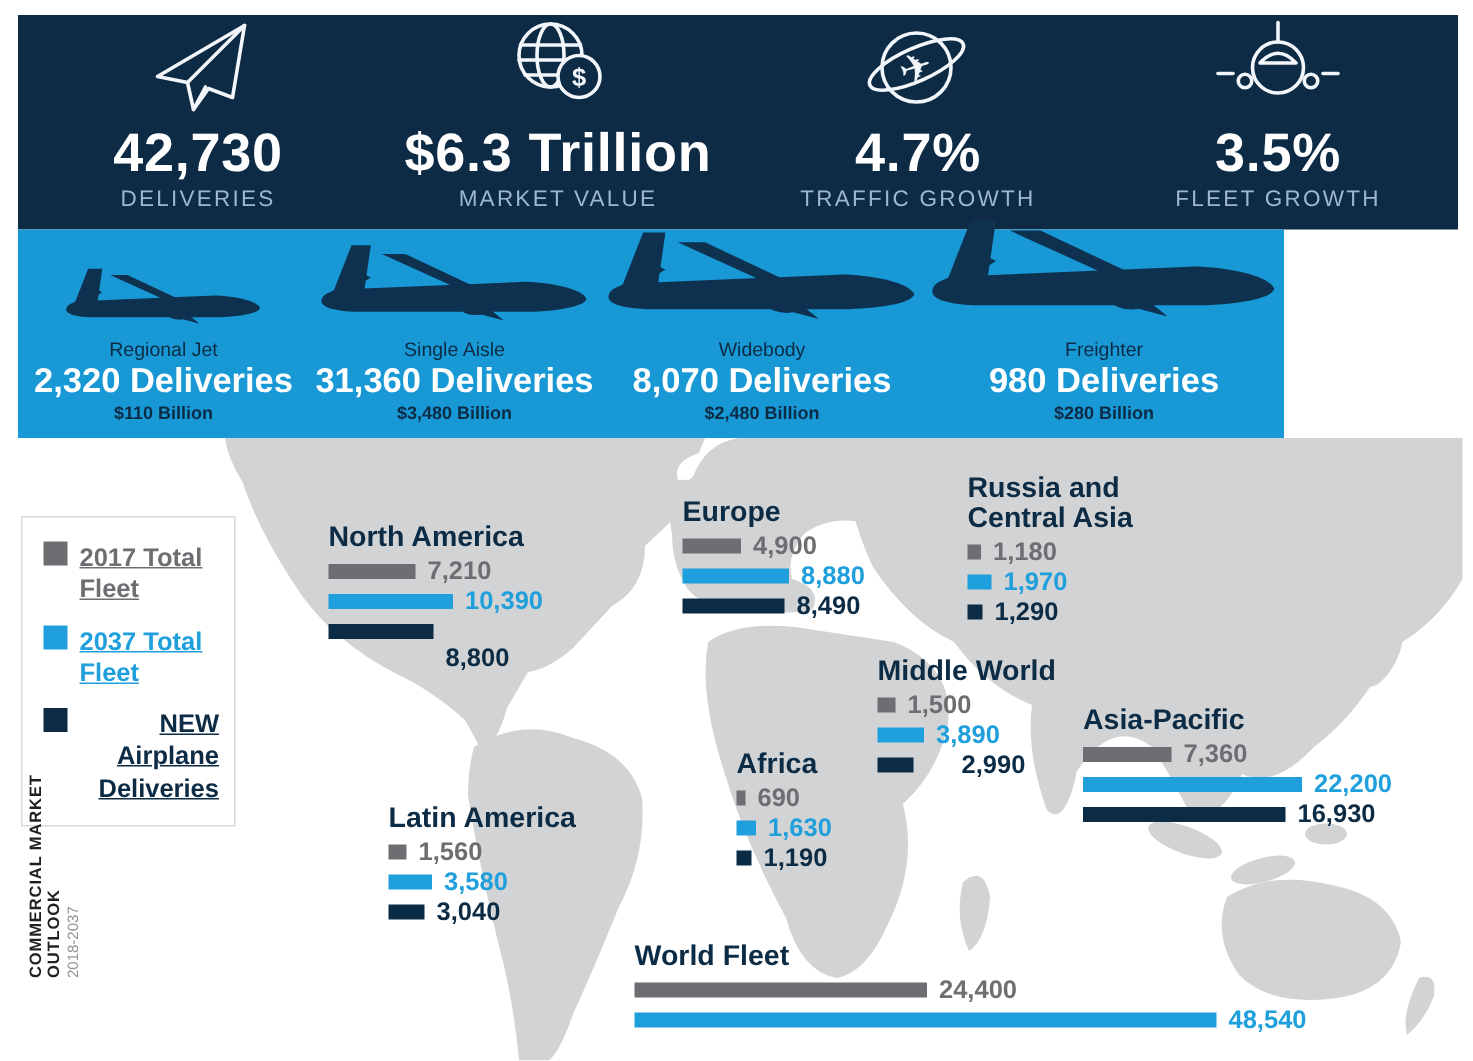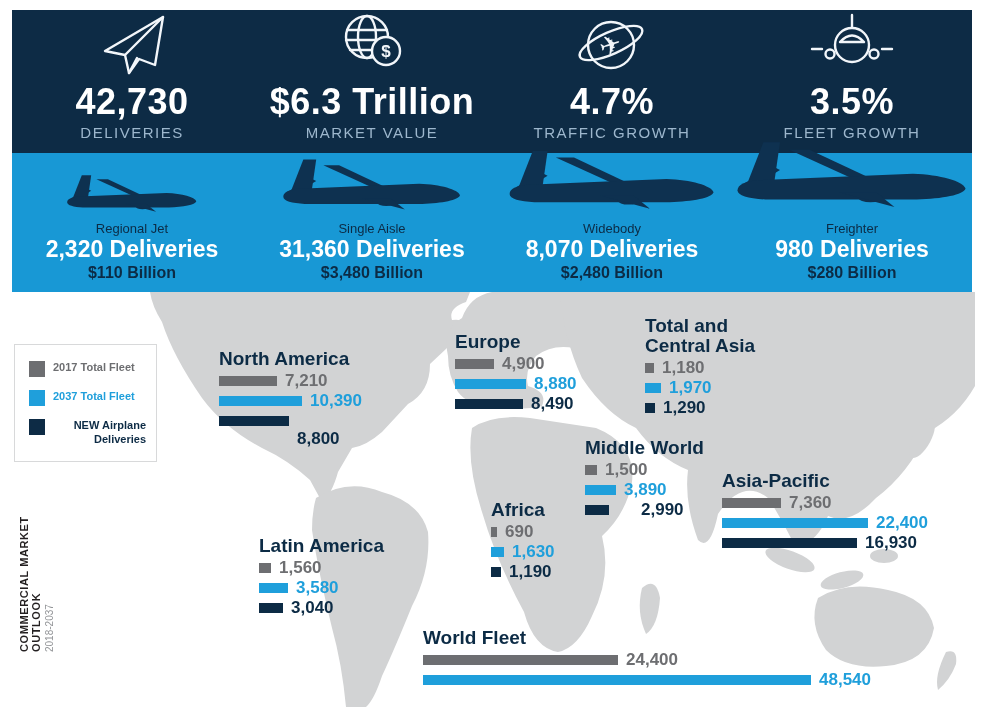--- a/index.html
+++ b/index.html
@@ -12,36 +12,36 @@
   
   .topbar { position:absolute; left:12px; top:10px; width:960px; height:143px;
             background:#0d2b45; z-index:3; display:flex; }
   .stat { width:240px; display:flex; flex-direction:column; align-items:center; justify-content:flex-end; padding-bottom:12px; }
   .stat-icon { height:78px; display:flex; align-items:center; justify-content:center; margin-bottom:2px; }
   .stat-icon svg { stroke:#f2f6fa; fill:none; stroke-width:2.4; stroke-linejoin:round; stroke-linecap:round; }
   .stat-value { font-size:36px; font-weight:800; color:#ffffff; letter-spacing:0.5px; line-height:1.05; }
   .stat-label { font-size:15px; font-weight:400; color:#9db7cd; letter-spacing:1.5px; margin-top:3px; }
 
   
-  .bluebar { position:absolute; left:12px; top:153px; width:960px; height:139px;
+  .bluebar { position:absolute; left:12px; top:153px; width:844px; height:139px;
              background:#1898d5; z-index:3; display:flex;justify-content:center; }
   .seg { width:240px; display:flex; flex-direction:column; align-items:center; justify-content:flex-end; padding-bottom:10px; }
   .plane-wrap { flex:1; display:flex; align-items:flex-end; justify-content:center; width:100%; padding-bottom:4px; }
   .plane-wrap svg { fill:#0e3150; display:block; }
   .seg-type { font-size:13px; color:#0c2b45; font-weight:400; }
   .seg-deliveries { font-size:23px; font-weight:800; color:#ffffff; line-height:1.2; }
-  .seg-value { font-size:16px; font-weight:700; color:#0c2b45; }
+  .seg-value { font-size:12px; font-weight:700; color:#0c2b45; }
 
   
   .legend { position:absolute; left:14px; top:344px; width:143px; background:#ffffff;
             border:1px solid #d8d9da; z-index:2; padding:16px 10px 14px 14px; }
   .legend-item { display:flex; margin-bottom:13px; }
   .legend-item:last-child { margin-bottom:0; }
   .swatch { width:16px; height:16px; flex:0 0 16px; margin-right:8px; margin-top:0; }
-  .legend-label { font-size:11px; font-weight:700; line-height:1.25; }
+  .legend-label { font-size:17px; font-weight:700; line-height:1.25;text-decoration:underline; }
   .lg-gray  { background:#6d6e71; } .lt-gray { color:#6d6e71; }
   .lg-blue  { background:#1f9fdb; } .lt-blue { color:#1f9fdb; }
   .lg-navy  { background:#0d2b45; } .lt-navy { color:#0d2b45;text-align:right; }
 
   
   #regions { position:absolute; left:0; top:0; width:982px; height:707px; z-index:2; }
   .region { position:absolute; }
   .region-title { font-size:19px; font-weight:800; color:#0c2b45; line-height:1.05;
                   white-space:pre-line; margin-bottom:7px; }
   .bar-row { display:flex; align-items:center; height:10px; margin-bottom:10px; }
@@ -235,21 +235,21 @@
         <div class="bar-row">
           <div class="bar" style="width: 71px; background: rgb(31, 159, 219);"></div>
           <span class="bar-value" style="color: rgb(31, 159, 219);">8,880</span>
         </div>
         <div class="bar-row">
           <div class="bar" style="width: 68px; background: rgb(12, 43, 69);"></div>
           <span class="bar-value" style="color: rgb(12, 43, 69);">8,490</span>
         </div>
       </div>
       <div class="region" style="left: 645px; top: 316px;">
-        <div class="region-title">Total and
+        <div class="region-title">Russia and
 Central Asia</div>
         <div class="bar-row">
           <div class="bar" style="width: 9px; background: rgb(109, 110, 113);"></div>
           <span class="bar-value" style="color: rgb(109, 110, 113);">1,180</span>
         </div>
         <div class="bar-row">
           <div class="bar" style="width: 16px; background: rgb(31, 159, 219);"></div>
           <span class="bar-value" style="color: rgb(31, 159, 219);">1,970</span>
         </div>
         <div class="bar-row">
@@ -303,21 +303,21 @@
         </div>
       </div>
       <div class="region" style="left: 722px; top: 471px;">
         <div class="region-title">Asia-Pacific</div>
         <div class="bar-row">
           <div class="bar" style="width: 59px; background: rgb(109, 110, 113);"></div>
           <span class="bar-value" style="color: rgb(109, 110, 113);">7,360</span>
         </div>
         <div class="bar-row">
           <div class="bar" style="width: 146px; background: rgb(31, 159, 219);"></div>
-          <span class="bar-value" style="color: rgb(31, 159, 219);">22,400</span>
+          <span class="bar-value" style="color: rgb(31, 159, 219);">22,200</span>
         </div>
         <div class="bar-row">
           <div class="bar" style="width: 135px; background: rgb(12, 43, 69);"></div>
           <span class="bar-value" style="color: rgb(12, 43, 69);">16,930</span>
         </div>
       </div>
       <div class="region" style="left: 423px; top: 628px;">
         <div class="region-title">World Fleet</div>
         <div class="bar-row">
           <div class="bar" style="width: 195px; background: rgb(109, 110, 113);"></div>

